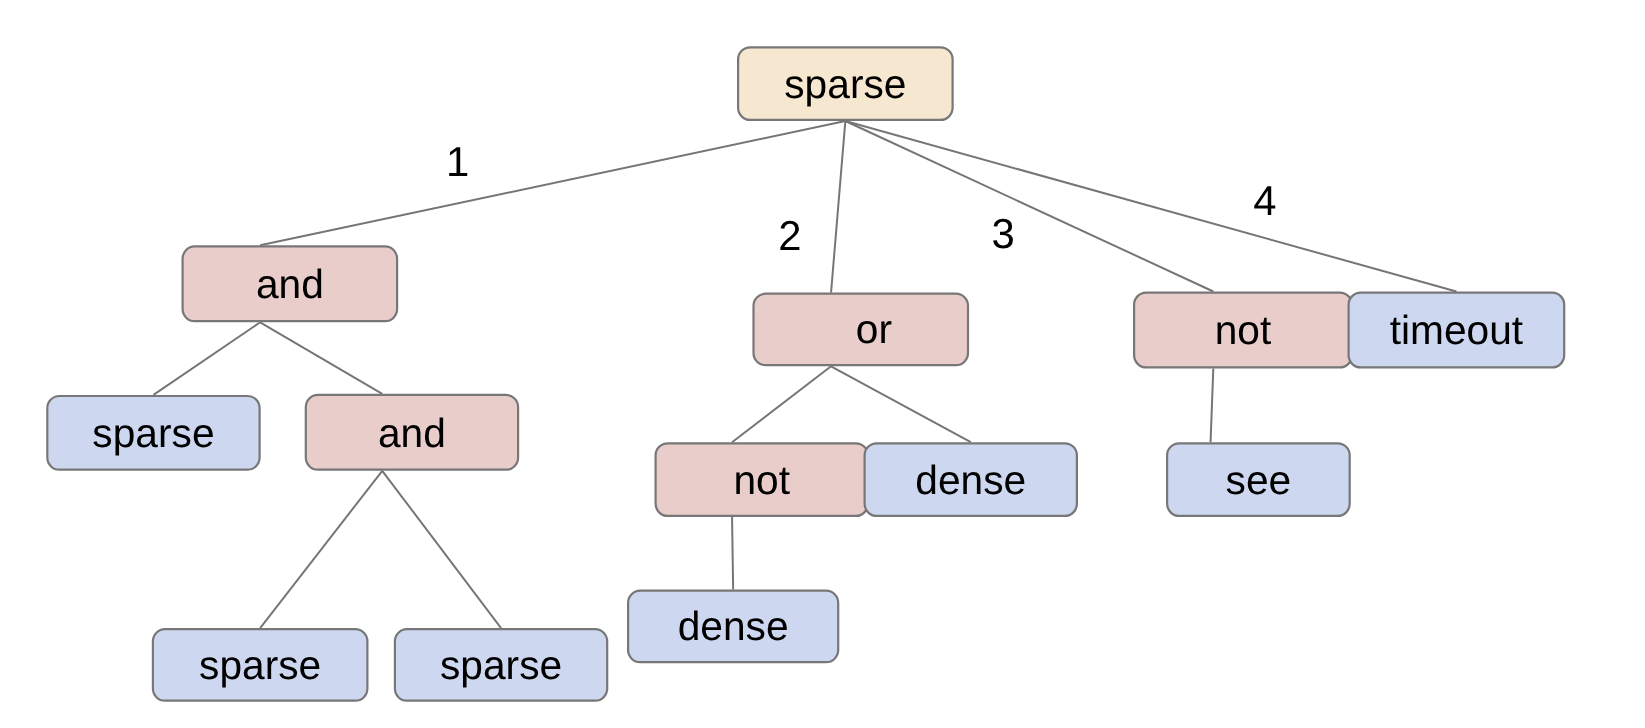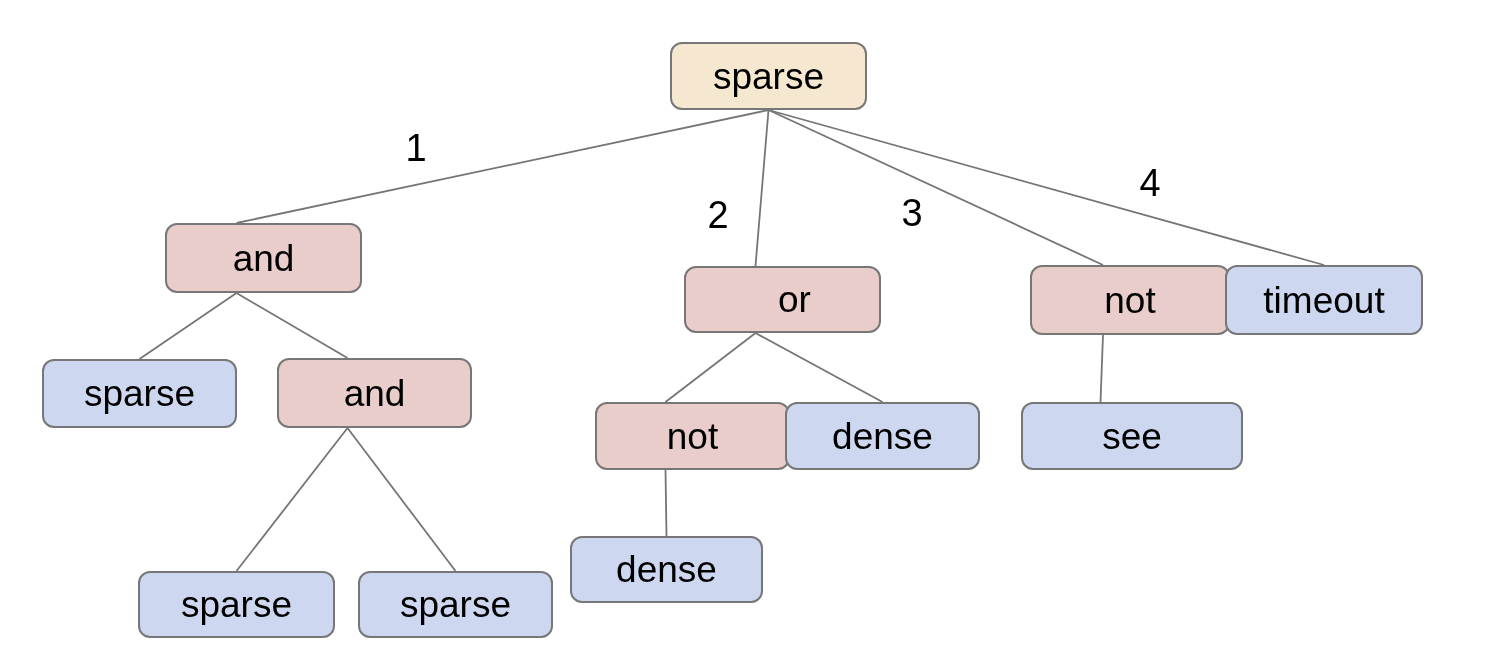--- a/index.html
+++ b/index.html
@@ -84,17 +84,17 @@
     <div class="edge-label" style="left: 1150px; top: 183px;">4</div>
     <div class="node root" style="left: 670px; top: 42px; width: 197px; height: 68px;">sparse</div>
     <div class="node op" style="left: 138px; top: 223px; width: 197px; height: 70px;">and</div>
     <div class="node op" style="left: 657px; top: 266px; width: 197px; height: 67px; padding-left: 24px;">or</div>
     <div class="node op" style="left: 1003px; top: 265px; width: 200px; height: 70px;">not</div>
     <div class="node leaf" style="left: 1225px; top: 265px; width: 198px; height: 70px;">timeout</div>
     <div class="node leaf" style="left: 42px; top: 359px; width: 195px; height: 69px;">sparse</div>
     <div class="node op" style="left: 250px; top: 358px; width: 195px; height: 70px;">and</div>
     <div class="node op" style="left: 568px; top: 402px; width: 195px; height: 68px;">not</div>
     <div class="node leaf" style="left: 785px; top: 402px; width: 195px; height: 68px;">dense</div>
-    <div class="node leaf" style="left: 1021px; top: 402px; width: 222px; height: 68px;">see</div>
+    <div class="node leaf" style="left: 1060px; top: 402px; width: 168px; height: 68px;">see</div>
     <div class="node leaf" style="left: 138px; top: 571px; width: 197px; height: 67px;">sparse</div>
     <div class="node leaf" style="left: 358px; top: 571px; width: 195px; height: 67px;">sparse</div>
     <div class="node leaf" style="left: 570px; top: 536px; width: 193px; height: 67px;">dense</div>
   </div>
 
 </body></html>

